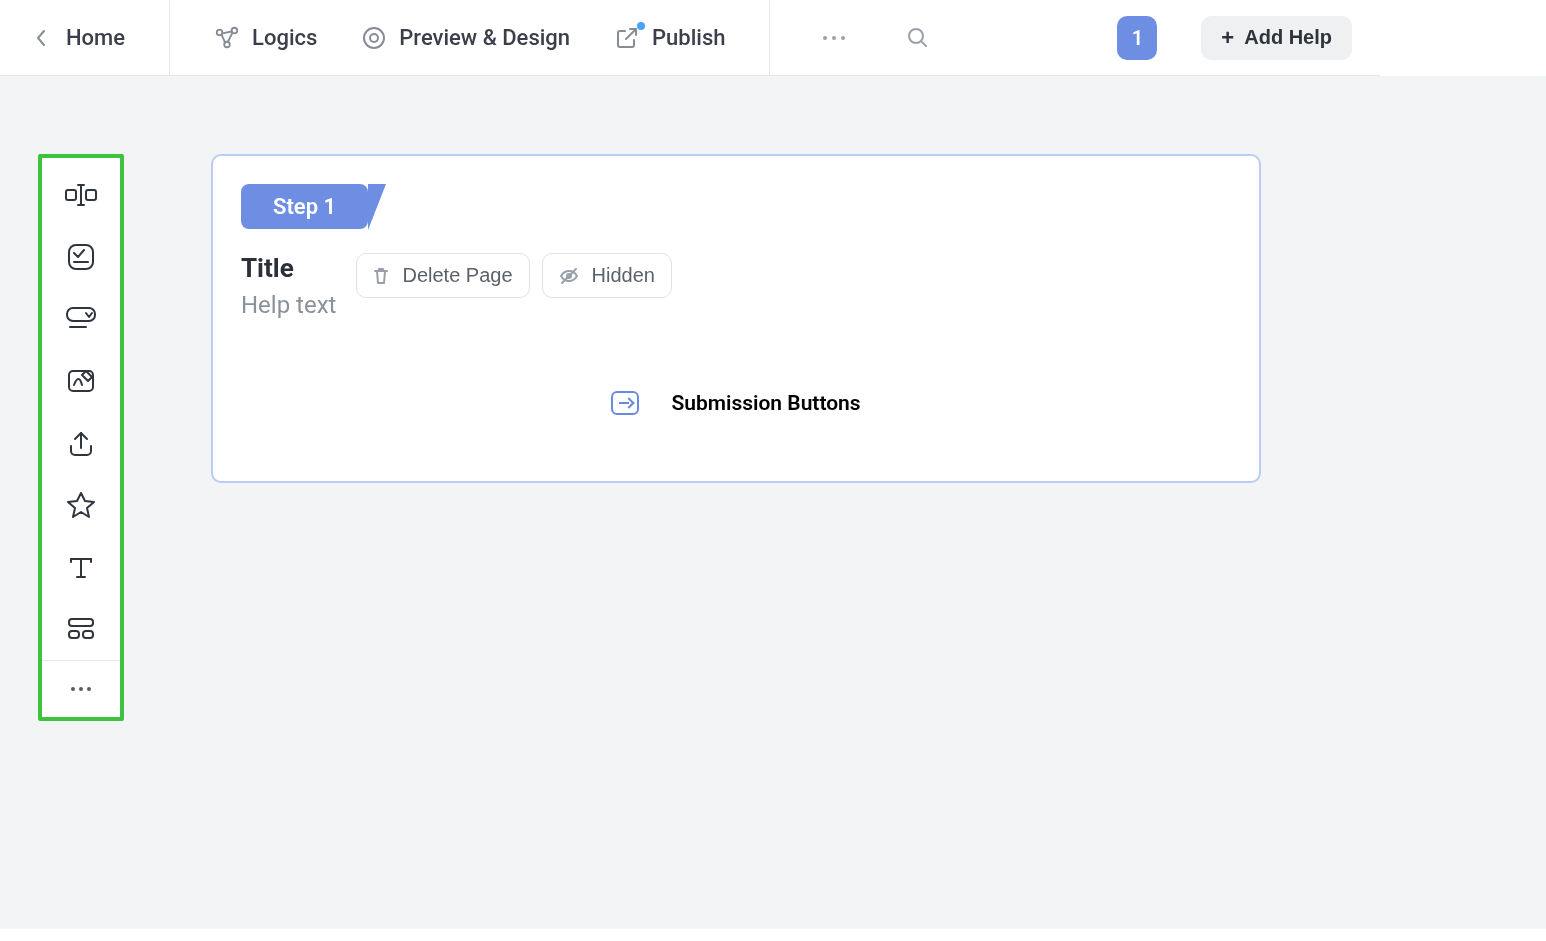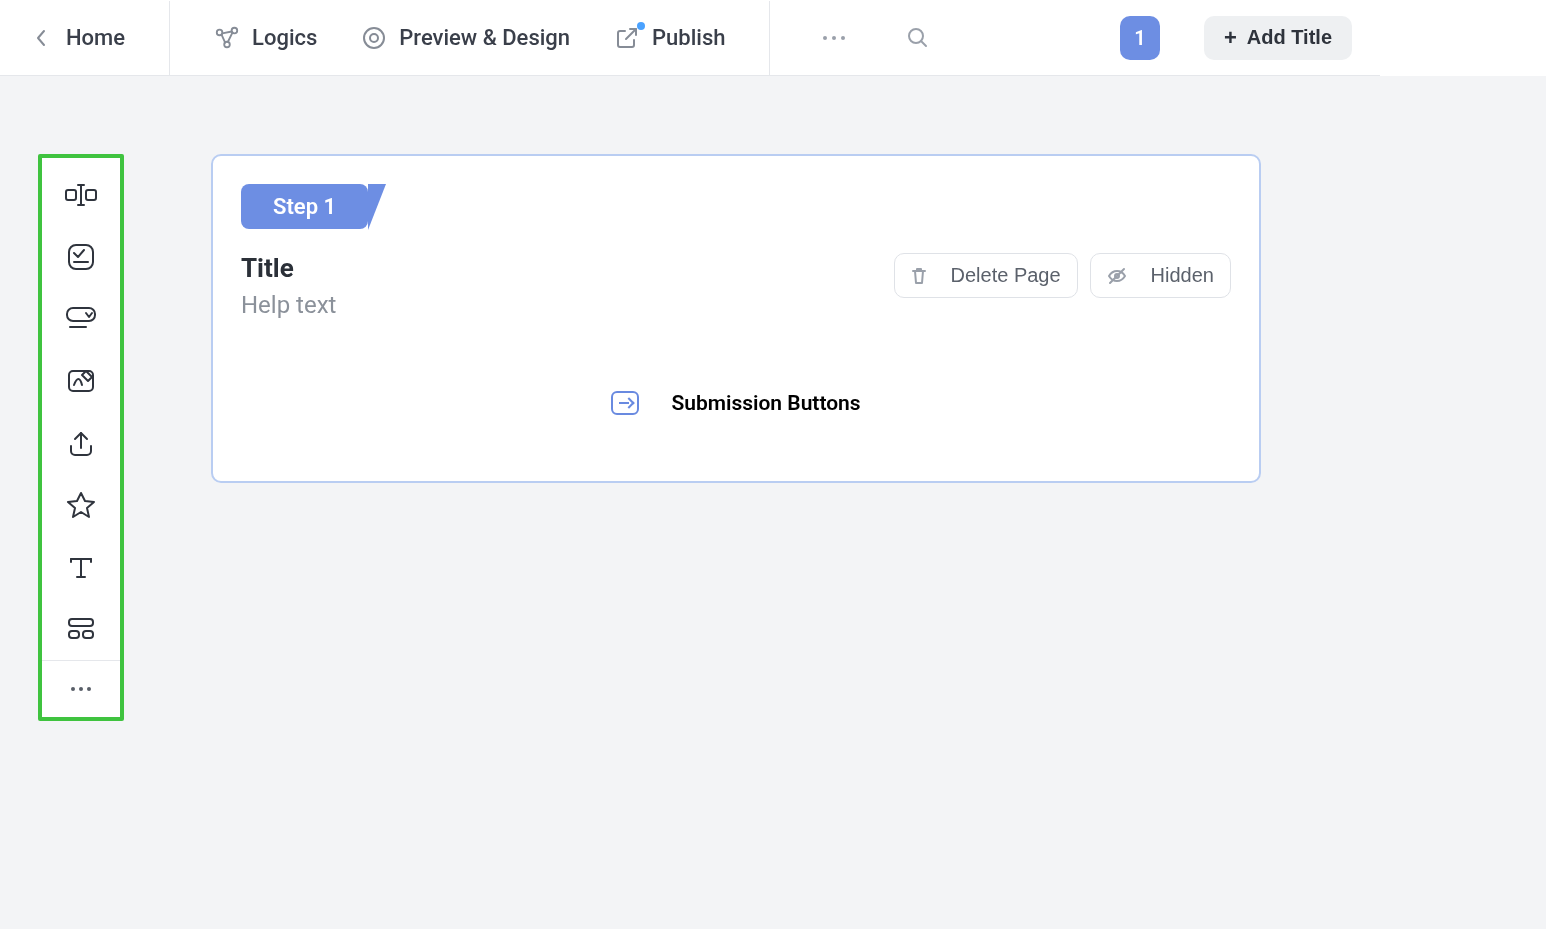--- a/index.html
+++ b/index.html
@@ -122,28 +122,28 @@
   .step-tag::after{
     content:"";
     position:absolute;top:0;right:-18px;
     width:0;height:0;
     border-top:0 solid transparent;
     border-bottom:46px solid transparent;
     border-left:18px solid var(--accent);
   }
 
   .page-head{
-    display:flex;align-items:flex-start;justify-content:space-between;
+    display:flex;align-items:flex-start;
     margin-top:24px;gap:20px;
   }
   .title{font-size:26px;font-weight:700;color:#2b3038;}
   .help{font-size:24px;color:#8b919a;margin-top:8px;}
   .page-actions{display:flex;gap:12px;}
   .pill{
-    display:flex;align-items:center;gap:24px;
+    display:flex;align-items:center;gap:13px;
     padding:10px 16px;border:1px solid #dfe2e7;border-radius:10px;
     background:#fff;color:#5b616b;font-size:20px;font-weight:500;cursor:pointer;
   }
   .pill svg{color:#9aa0aa;}
 
   .submission{
     margin-top:72px;text-align:center;
   }
   .sub-label{
     display:inline-flex;align-items:center;gap:32px;
@@ -236,21 +236,21 @@
   </div>
 
   <div class="spacer-flex"></div>
 
   <div class="page-chip">
     <span>1</span>
   </div>
 
   <button class="add-page-btn">
     <span class="plus">+</span>
-    <span>Add Title</span>
+    <span>Add Help</span>
   </button>
 </div>
 
 <div class="workspace">
 
   <div class="tool-rail">
 
     <div class="tool">
       <svg width="34" height="26" viewBox="0 0 34 26">
         <rect x="2" y="8" width="10" height="10" rx="2"></rect>

